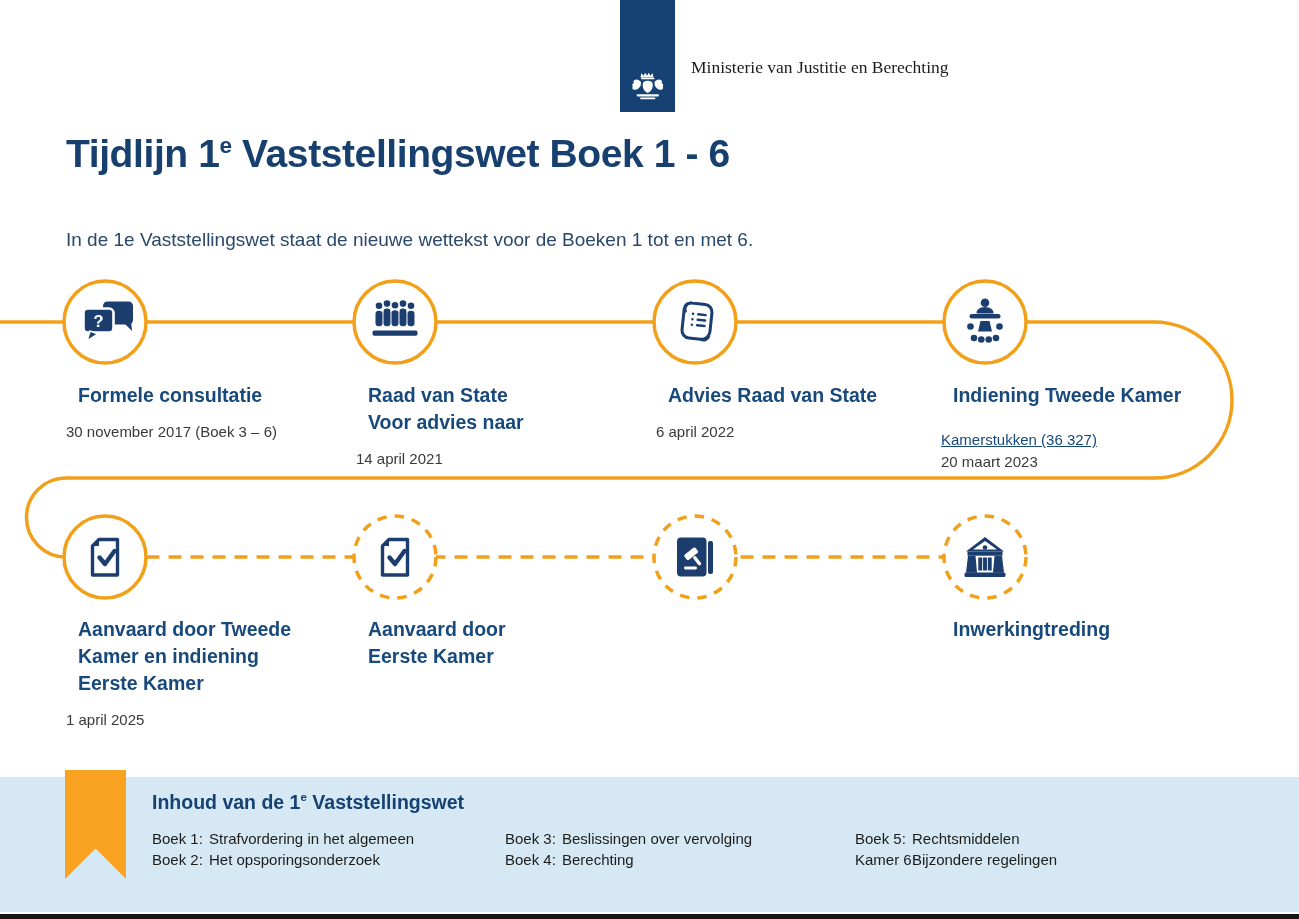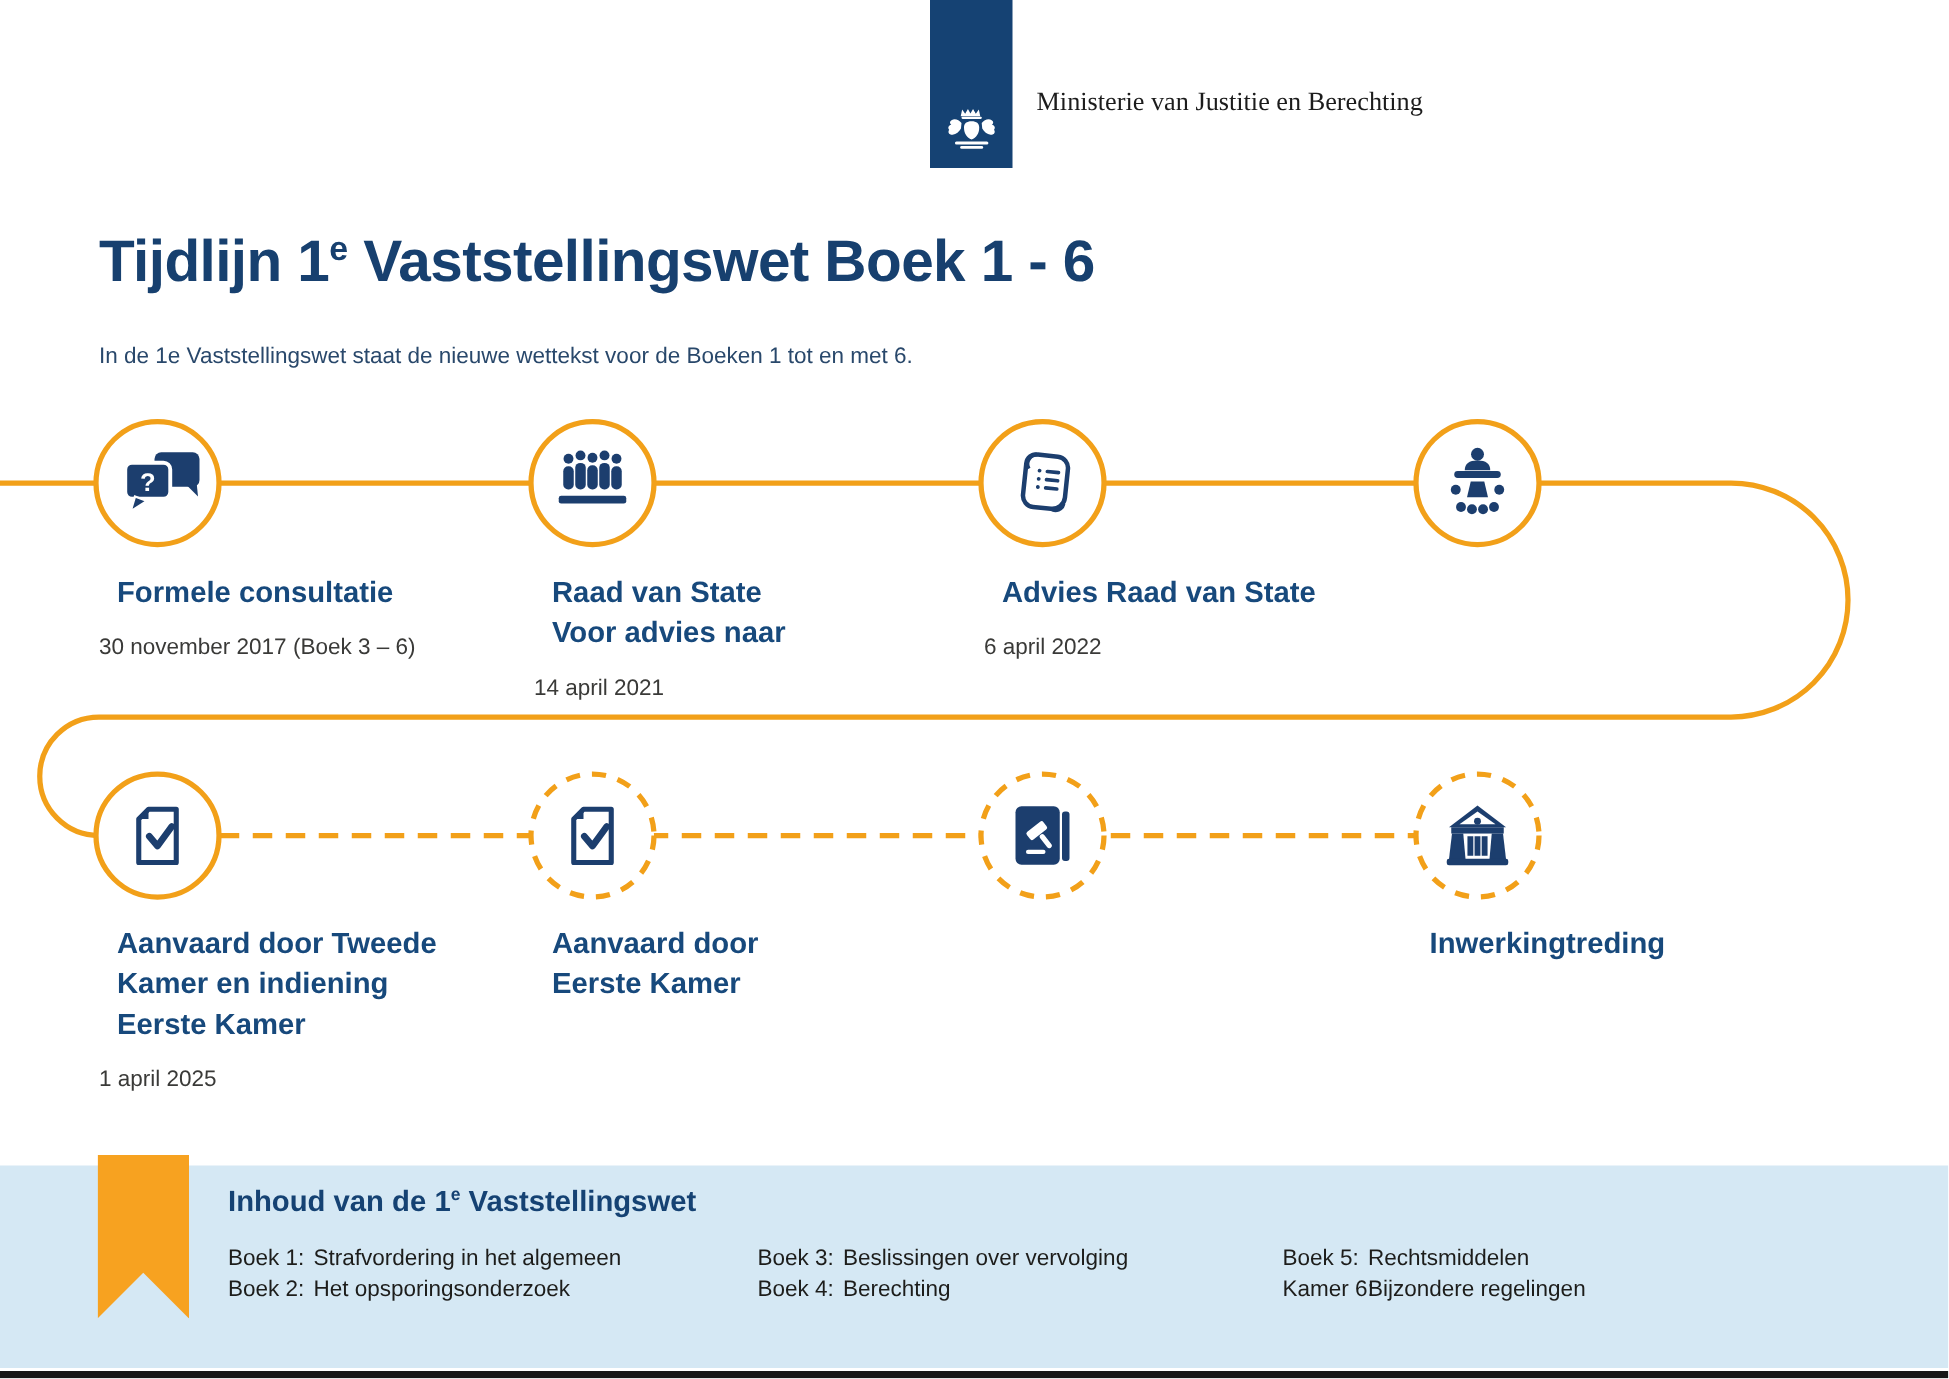--- a/index.html
+++ b/index.html
@@ -4,24 +4,24 @@
 <style>
   html,body{margin:0;padding:0;background:#fff;}
   .page{position:relative;width:1299px;height:919px;background:#fff;overflow:hidden;
         font-family:"Liberation Sans",sans-serif;}
   
   .logo-bar{position:absolute;left:620px;top:0;width:55px;height:112px;background:var(--logo-blue,#154273);}
   .logo-emblem{position:absolute;left:50%;transform:translateX(-50%);bottom:8px;}
   .ministry-name{position:absolute;left:691px;top:57px;font-family:"Liberation Serif",serif;
         font-size:17.5px;color:#1c1c1c;white-space:nowrap;}
   
-  .page-title{position:absolute;left:66px;top:153px;margin:0;font-size:39px;font-weight:bold;
+  .page-title{position:absolute;left:66px;top:132px;margin:0;font-size:39px;font-weight:bold;
         color:var(--title-blue,#17406F);letter-spacing:-0.4px;white-space:nowrap;}
   .page-title sup{font-size:58%;}
-  .subtitle{position:absolute;left:66px;top:229px;font-size:15px;color:#29486B;white-space:nowrap;}
+  .subtitle{position:absolute;left:66px;top:229px;font-size:19px;color:#29486B;white-space:nowrap;}
   
   .timeline-svg{position:absolute;left:0;top:260px;}
   .tl-line{fill:none;stroke:var(--accent,#F2A019);stroke-width:3.5;}
   .tl-dash{fill:none;stroke:var(--accent,#F2A019);stroke-width:3.5;stroke-dasharray:13 9;}
   .tl-circle{fill:#fff;stroke:var(--accent,#F2A019);stroke-width:3.5;}
   .tl-circle.dashed{stroke-dasharray:9.5 8;}
   .ic{fill:var(--navy,#1C3E6E);}
   .ic-st{fill:none;stroke:var(--navy,#1C3E6E);}
   .icq{fill:#fff;font-size:17px;font-weight:bold;text-anchor:middle;font-family:"Liberation Sans",sans-serif;}
   
@@ -194,20 +194,29 @@
 
   <div class="event row1 c2">
     <h2 class="event-title">
         <span class="tline">Advies Raad van State</span>
       </h2>
     <div class="event-details">
       <div>6 april 2022</div>
     </div>
   </div>
 
+  <div class="event row1 c3">
+    <h2 class="event-title">
+        <span class="tline">Indiening Tweede Kamer</span>
+      </h2>
+    <a class="event-link" href="#">Kamerstukken (36 327)</a>
+    <div class="event-details">
+      <div>20 maart 2023</div>
+    </div>
+  </div>
 
   <div class="event row2 c0">
     <h2 class="event-title">
       <span class="tline">Aanvaard door Tweede</span>
       <span class="tline">Kamer en indiening</span>
       <span class="tline">Eerste Kamer</span>
     </h2>
     <div class="event-details">
       <div>1 april 2025</div>
     </div>

